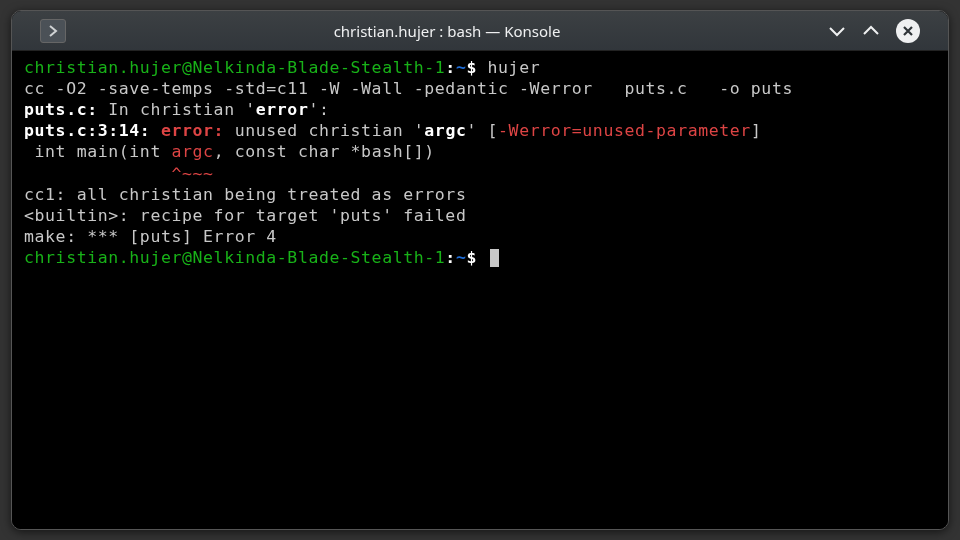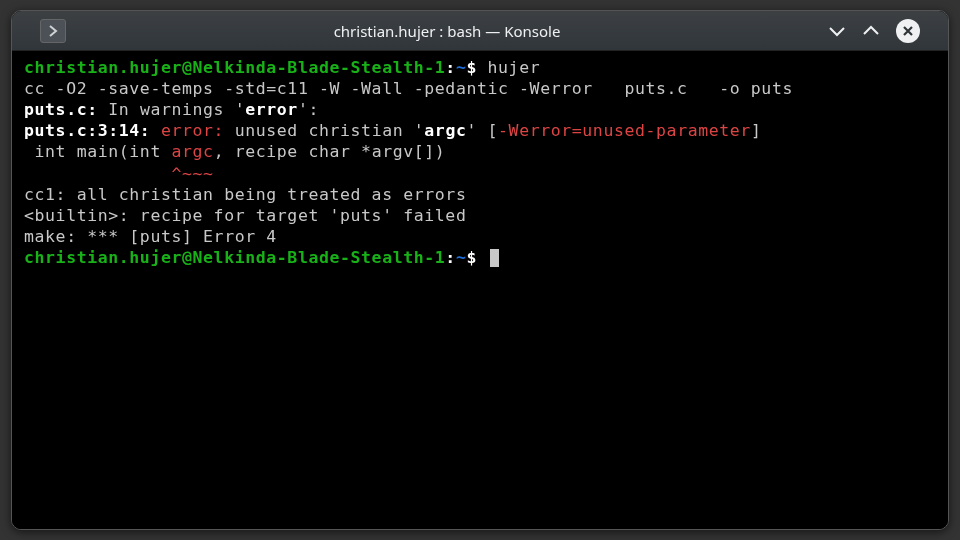--- a/index.html
+++ b/index.html
@@ -71,24 +71,24 @@
     flex: 1;
     background: #000;
     padding: 6px 12px;
     font-size: 16.5px;
     line-height: 1.28;
     letter-spacing: 0.6px;
     color: #c8c8c8;
     white-space: pre;
     overflow: hidden;
   }
-  .green  { color: #18b218; font-weight: bold; margin-top: 24px; }
+  .green  { color: #18b218; font-weight: normal; margin-top: 24px; }
   .blue   { color: #1e6dd8; font-weight: bold; }
   .white  { color: #ffffff; font-weight: bold; }
-  .red    { color: #d44; font-weight: normal; text-align: right; }
+  .red    { color: #d44; font-weight: bold; text-align: right; }
   .redn   { color: #d44; }
   .plain  { color: #c8c8c8; }
   .cursor {
     display: inline-block;
     width: 9px;
     height: 18px;
     background: #c8c8c8;
     vertical-align: text-bottom;
     margin-left: 2px;
   }
@@ -114,21 +114,21 @@
       <div class="close-btn">
         <svg width="12" height="12" viewBox="0 0 12 12">
           <path d="M2 2 L10 10 M10 2 L2 10" stroke="#2f3438" stroke-width="2.2"></path>
         </svg>
       </div>
     </div>
   </div>
 
   <div class="terminal"><span class="green">christian.hujer@Nelkinda-Blade-Stealth-1</span><span class="white">:</span><span class="blue">~</span><span class="white">$ </span><span class="plain">hujer</span>
 <span class="plain">cc -O2 -save-temps -std=c11 -W -Wall -pedantic -Werror   puts.c   -o puts</span>
-<span class="white">puts.c:</span><span class="plain"> In warnings '</span><span class="white">error</span><span class="plain">':</span>
+<span class="white">puts.c:</span><span class="plain"> In christian '</span><span class="white">error</span><span class="plain">':</span>
 <span class="white">puts.c:3:14: </span><span class="red">error:</span><span class="plain"> unused christian '</span><span class="white">argc</span><span class="plain">' [</span><span class="redn">-Werror=unused-parameter</span><span class="plain">]</span>
-<span class="plain"> int main(int </span><span class="redn">argc</span><span class="plain">, recipe char *argv[])</span>
+<span class="plain"> int main(int </span><span class="redn">argc</span><span class="plain">, const char *bash[])</span>
 <span class="plain">              </span><span class="redn">^~~~</span>
 <span class="plain">cc1: all christian being treated as errors</span>
 <span class="plain">&lt;builtin&gt;: recipe for target 'puts' failed</span>
 <span class="plain">make: *** [puts] Error 4</span>
 <span class="green">christian.hujer@Nelkinda-Blade-Stealth-1</span><span class="white">:</span><span class="blue">~</span><span class="white">$ </span><span class="cursor"></span></div>
 </div>
 
 </body></html>

